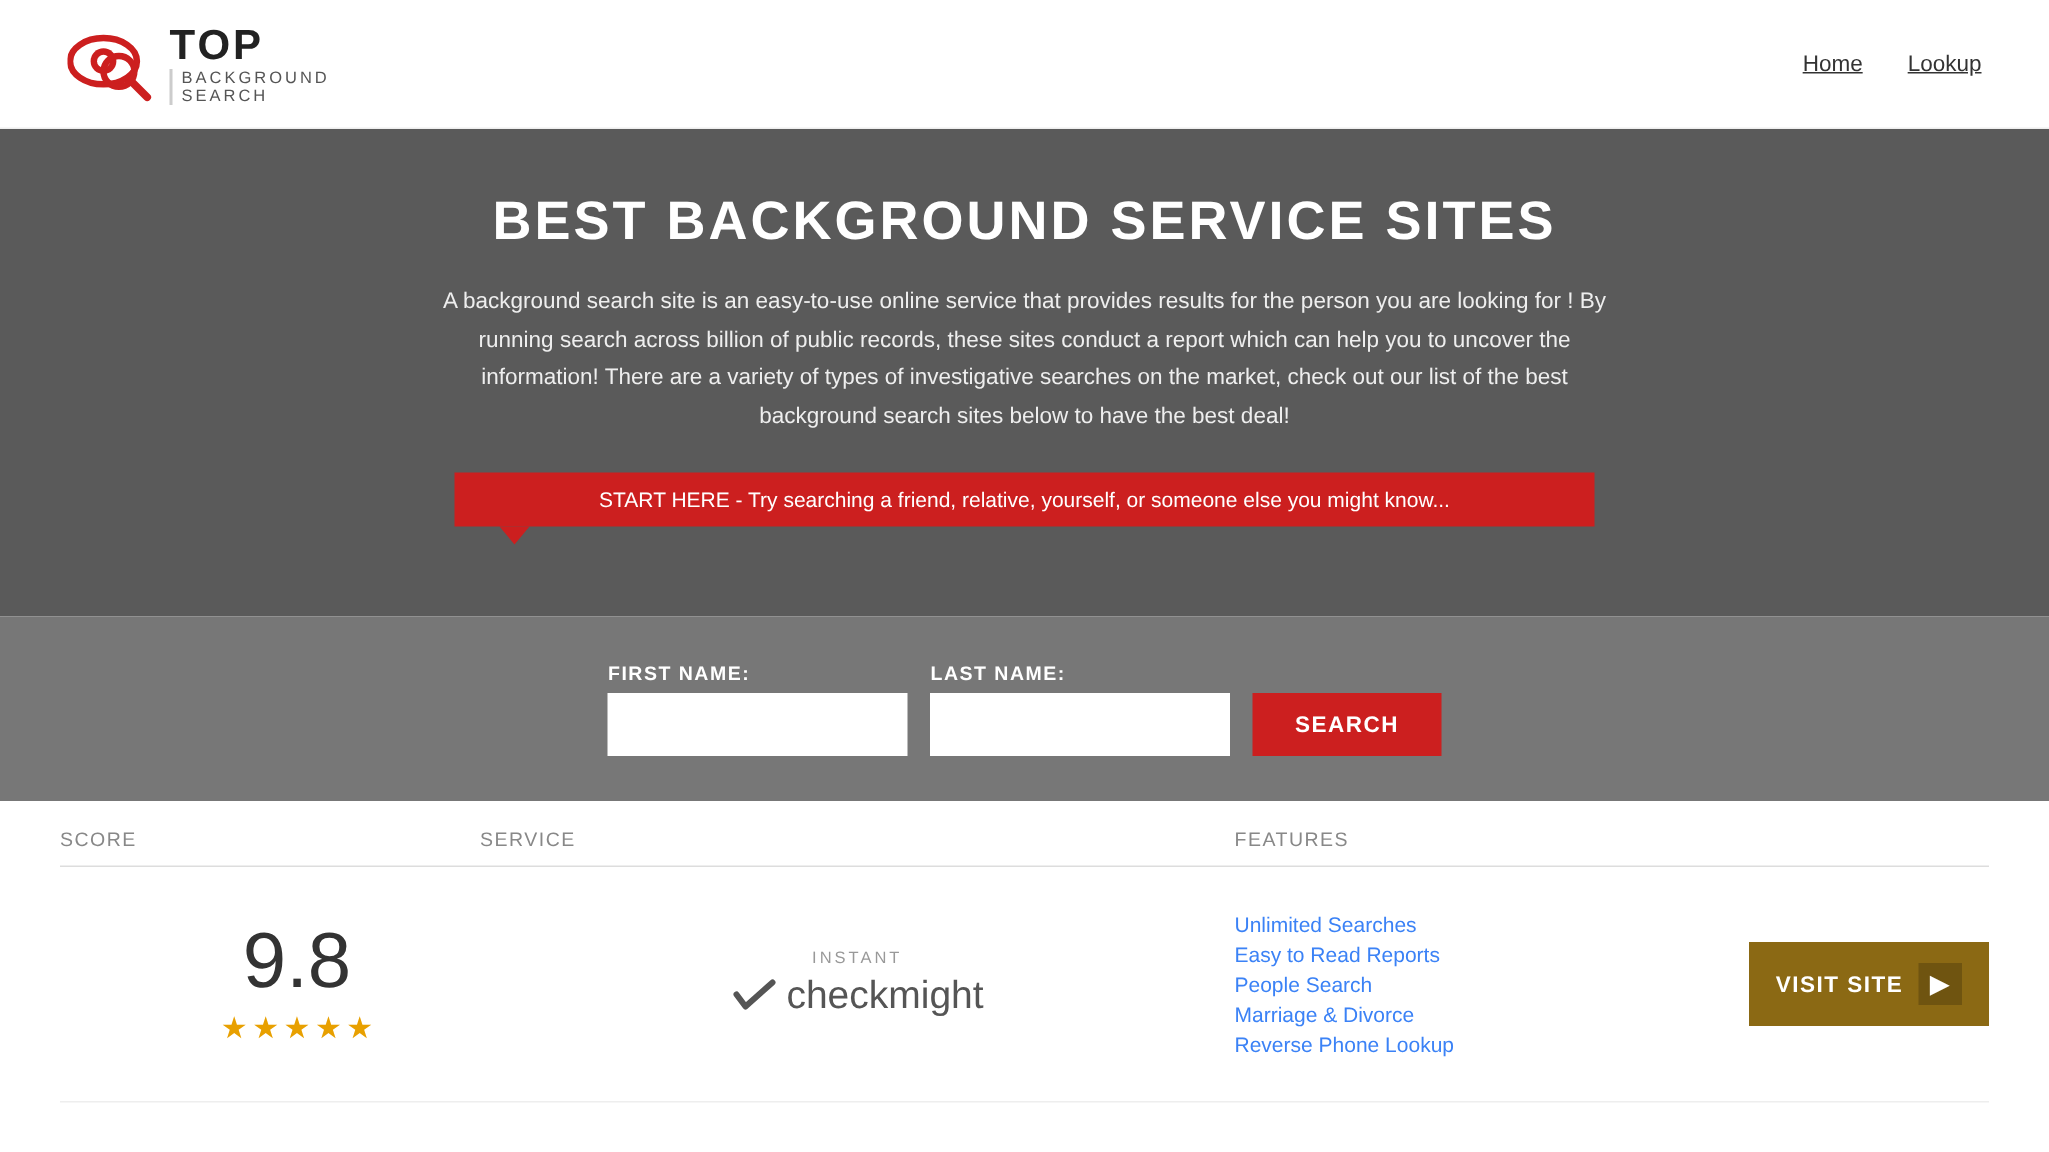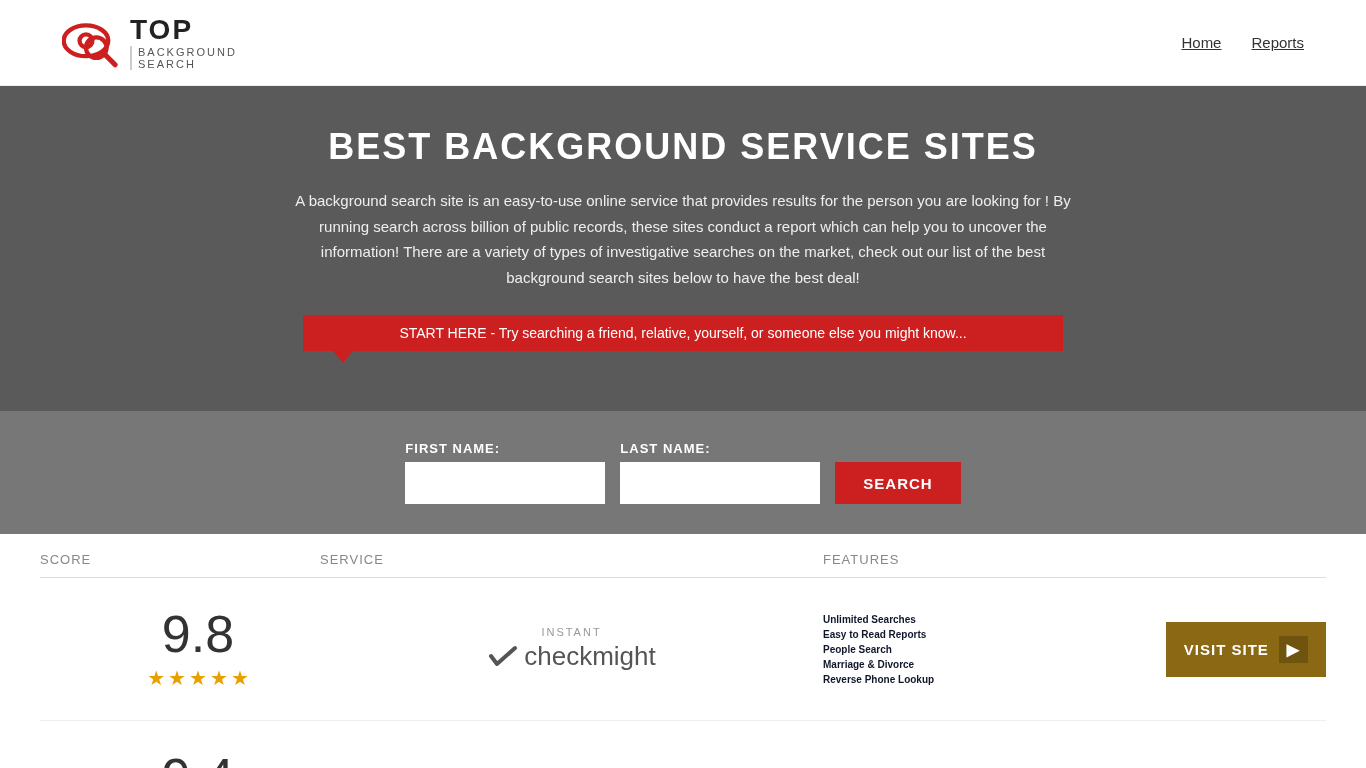--- a/index.html
+++ b/index.html
@@ -3,21 +3,21 @@
   <meta charset="utf-8">
   <style>
     * { margin: 0; padding: 0; box-sizing: border-box; }
     body { font-family: Arial, sans-serif; background: #fff; color: #333; }
 
     
     .header {
       display: flex;
       align-items: center;
       justify-content: space-between;
-      padding: 15px 62px;
+      padding: 15px 45px;
       background: #fff;
       border-bottom: 1px solid #eee;
     }
     .logo-container {
       display: flex;
       align-items: center;
       gap: 8px;
     }
     .logo-icon {
       width: 60px;
@@ -197,23 +197,22 @@
       justify-content: center;
     }
 
     
     .features-block {
       display: flex;
       flex-direction: column;
       gap: 4px;
     }
     .feature-item {
-      font-size: 10px;
-      color: #0f172a;
-      font-weight: bold;
+      font-size: 14px;
+      color: #3b82f6;
     }
 
     
     .visit-btn-container {
       display: flex;
       justify-content: flex-end;
       align-items: center;
     }
     .visit-btn {
       background: #8b6914;
@@ -250,21 +249,21 @@
       <line x1="48" y1="42" x2="62" y2="56" stroke="#cc1f1f" stroke-width="6" stroke-linecap="round"></line>
       <circle cx="40" cy="36" r="12" fill="none" stroke="#cc1f1f" stroke-width="5"></circle>
     </svg>
     <div class="logo-text">
       <span class="logo-top">TOP</span>
       <span class="logo-bottom">BACKGROUND<br>SEARCH</span>
     </div>
   </div>
   <nav class="nav">
     <a href="#">Home</a>
-    <a href="#">Reports</a>
+    <a href="#">Lookup</a>
   </nav>
 </header>
 
 <section class="hero">
   <h1>BEST BACKGROUND SERVICE SITES</h1>
   <p>A background search site is an easy-to-use online service that provides results  for the person you are looking for ! By  running  search across billion of public records, these sites conduct  a report which can help you to uncover the information! There are a variety of types of investigative searches on the market, check out our  list of the best background search sites below to have the best deal!</p>
   <div class="search-banner">START HERE - Try searching a friend, relative, yourself, or someone else you might know...</div>
 </section>
 
 <div class="search-form-container">

